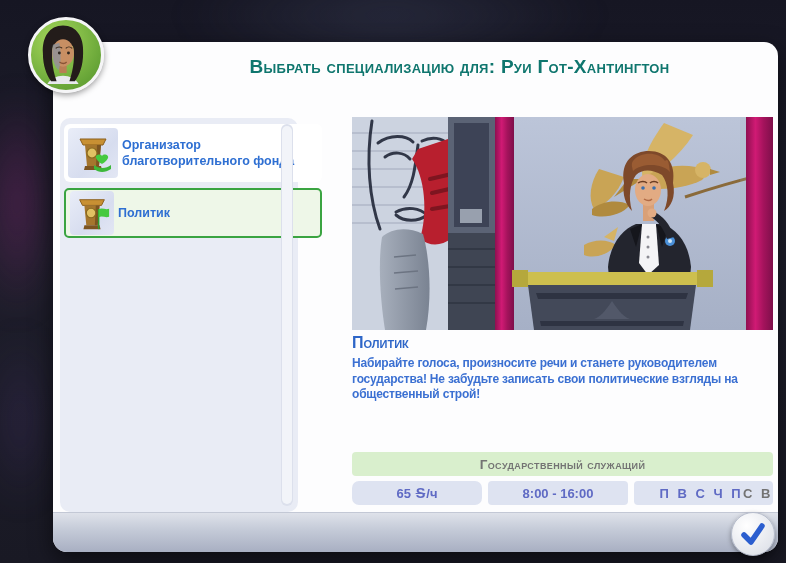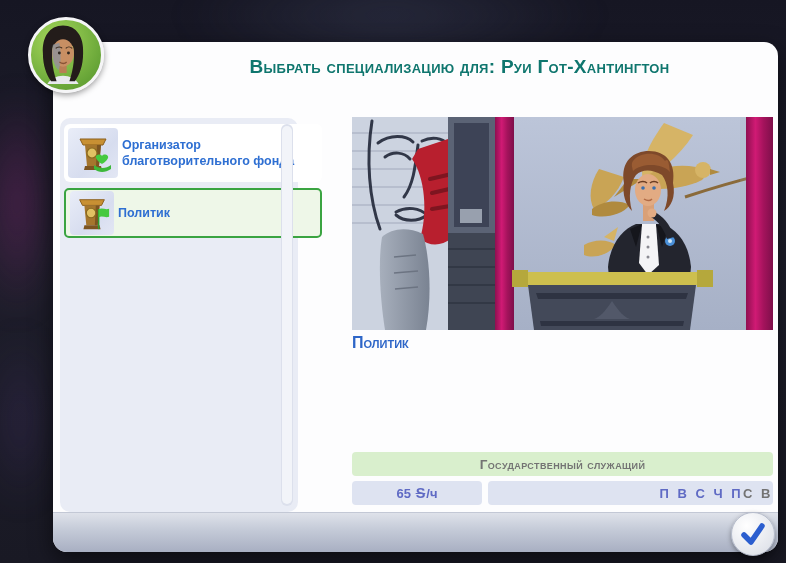--- a/index.html
+++ b/index.html
@@ -40,21 +40,21 @@
   .detail-title{position:absolute;left:299px;top:292px;width:421px;
                 font-variant:small-caps;font-weight:bold;font-size:16px;color:#2e66c8;}
   .detail-desc{position:absolute;left:299px;top:314px;width:421px;
                font-size:12px;font-weight:bold;line-height:1.3;color:#3b70d2;letter-spacing:-.2px;}
   .track-bar{position:absolute;left:299px;top:410px;width:421px;height:24px;background:#d9efcd;border-radius:4px;
              display:flex;align-items:center;justify-content:center;
              font-variant:small-caps;font-weight:bold;font-size:13.5px;letter-spacing:.4px;color:#737373;}
   .info-row{position:absolute;left:299px;top:439px;width:421px;height:24px;display:flex;gap:6px;}
   .info-box{background:#dee3f1;border-radius:4px;height:24px;display:flex;align-items:center;justify-content:center;
             font-size:13px;font-weight:bold;color:#5f6ac4;}
-  .box-salary{width:130px;}
+  .box-salary{width:130px;border-radius:7px;}
   .box-hours{width:140px;}
   .box-days{flex:1;letter-spacing:2.5px;justify-content:flex-end;}
   .simoleon{text-decoration:line-through;font-size:14.5px;margin:0 1px;}
   .weekend{color:#737373;}
 
   .footer{position:absolute;left:0;bottom:0;width:100%;height:40px;border-radius:0 0 14px 14px;
           background:linear-gradient(180deg,#dfe2ea 0%,#c6ccd9 40%,#a8afc2 100%);
           border-top:1px solid #c3c8d5;box-sizing:border-box;}
   .confirm-btn{position:absolute;left:678px;top:470px;width:42px;height:42px;border-radius:50%;
                background:radial-gradient(circle at 35% 30%,#ffffff,#e0e3ea 80%);
@@ -217,28 +217,32 @@
         <path d="M184,176 L336,176 L334,182 L186,182 Z" fill="#2e3342"></path>
         <path d="M188,204 L332,204 L331,209 L189,209 Z" fill="#2e3342"></path>
         <path d="M260,184 C252,196 248,200 242,202 L278,202 C272,200 268,196 260,184 Z" fill="#596070" opacity=".7"></path>
 
         <rect x="394" y="0" width="27" height="213" fill="url(#curt)"></rect>
         <rect x="388" y="0" width="6" height="213" fill="#9bb" opacity=".15"></rect>
       </svg>
     </div>
 
     <div class="detail-title">Политик</div>
+    <div class="detail-desc">Набирайте голоса, произносите речи и станете руководителем государства! Не забудьте записать свои политические взгляды на общественный строй!</div>
 
     <div class="track-bar">
       <span>Государственный служащий</span>
     </div>
 
     <div class="info-row">
       <div class="info-box box-salary">
         <span>65</span>&nbsp;<span class="simoleon">S</span><span>/ч</span>
+      </div>
+      <div class="info-box box-hours">
+        <span>8:00 - 16:00</span>
       </div>
       <div class="info-box box-days">
         <span>П В С Ч П</span>
           <span class="weekend">С В</span>
       </div>
     </div>
 
     <div class="footer"></div>
     <div class="confirm-btn">
       <svg width="42" height="42" viewBox="0 0 42 42">

